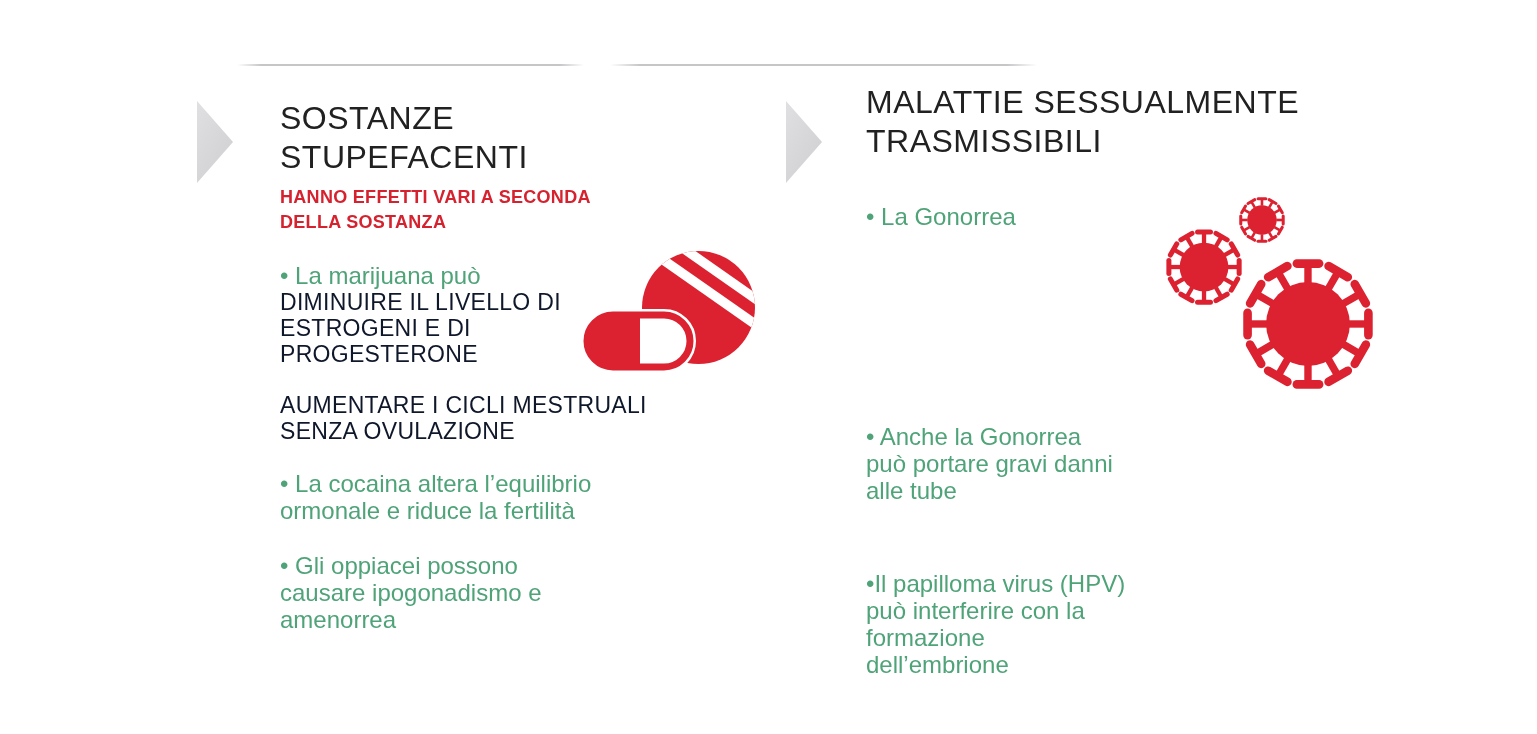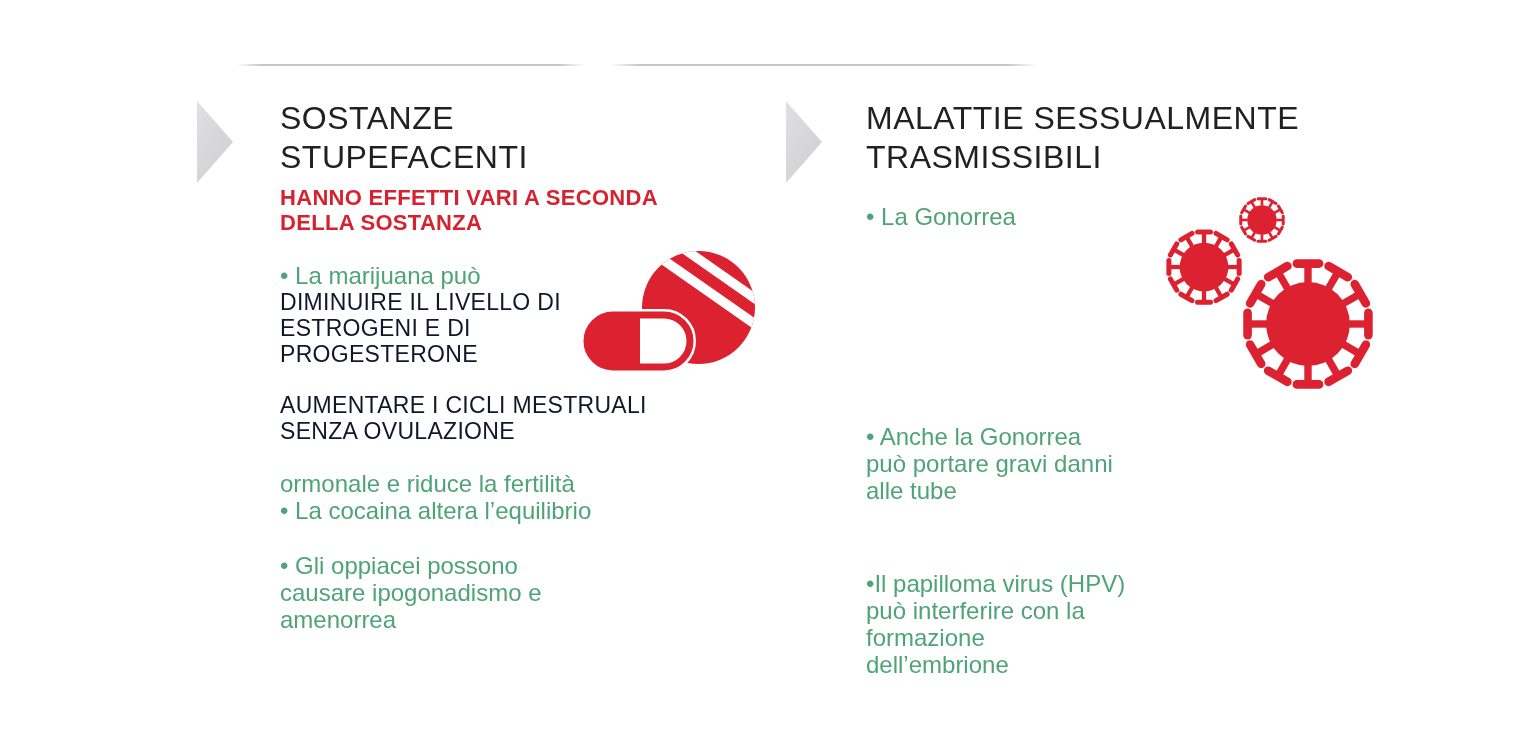--- a/index.html
+++ b/index.html
@@ -23,21 +23,21 @@
     clip-path:polygon(0 0,100% 50%,0 100%);
   }
   .arrow.a-left{left:197px;top:101px;}
   .arrow.a-right{left:786px;top:101px;}
 
   .block{position:absolute;white-space:nowrap;}
   .l-col{left:280px;}
   .r-col{left:866px;}
 
   .title{font-size:32px;line-height:39px;letter-spacing:.5px;color:#212121;font-weight:400;}
-  .red-sub{font-size:22px;line-height:25px;font-weight:700;color:#d6222f;letter-spacing:.3px;}
+  .red-sub{font-size:18px;line-height:25px;font-weight:700;color:#d6222f;letter-spacing:.3px;}
   .green{font-size:24px;line-height:27px;color:#4fa378;}
   .caps{font-size:23px;line-height:26px;color:#0f172a;letter-spacing:.3px;}
   .boldcaps{font-size:23px;line-height:25.5px;font-weight:700;color:#1d1b1b;letter-spacing:.3px;}
 
   .icon-abs{position:absolute;}
 </style>
 </head>
 <body>
 
 <div class="canvas">
@@ -63,22 +63,22 @@
     <div class="caps">ESTROGENI E DI</div>
     <div class="caps">PROGESTERONE</div>
   </div>
 
   <div class="block l-col caps" style="top:392px;">
     <div>AUMENTARE I CICLI MESTRUALI</div>
     <div>SENZA OVULAZIONE</div>
   </div>
 
   <div class="block l-col green" style="top:470px;">
+    <div>• La cocaina altera l’equilibrio</div>
     <div>ormonale e riduce la fertilità</div>
-    <div>• La cocaina altera l’equilibrio</div>
   </div>
 
   <div class="block l-col green" style="top:552px;">
     <div>• Gli oppiacei possono</div>
     <div>causare ipogonadismo e</div>
     <div>amenorrea</div>
   </div>
 
   <svg class="icon-abs" style="left:578px;top:242px;" width="190" height="135" viewBox="0 0 190 135" aria-hidden="true">
     <defs>
@@ -101,21 +101,21 @@
     <rect x="9" y="73" width="103" height="52" rx="26" fill="none" stroke="#ffffff" stroke-width="12"></rect>
     <rect x="9" y="73" width="103" height="52" rx="26" fill="#ffffff"></rect>
     <g clip-path="url(#capclip)">
       <rect x="9" y="73" width="53" height="52" fill="#dc2230"></rect>
     </g>
     <rect x="9" y="73" width="103" height="52" rx="26" fill="none" stroke="#dc2230" stroke-width="7"></rect>
   </svg>
 
   <div class="arrow a-right"></div>
 
-  <div class="block r-col title" style="top:99px;">
+  <div class="block r-col title" style="top:83px;">
     <div>MALATTIE SESSUALMENTE</div>
     <div>TRASMISSIBILI</div>
   </div>
 
   <div class="block r-col green" style="top:203px;">
     <div>• La Gonorrea</div>
   </div>
 
 
 

